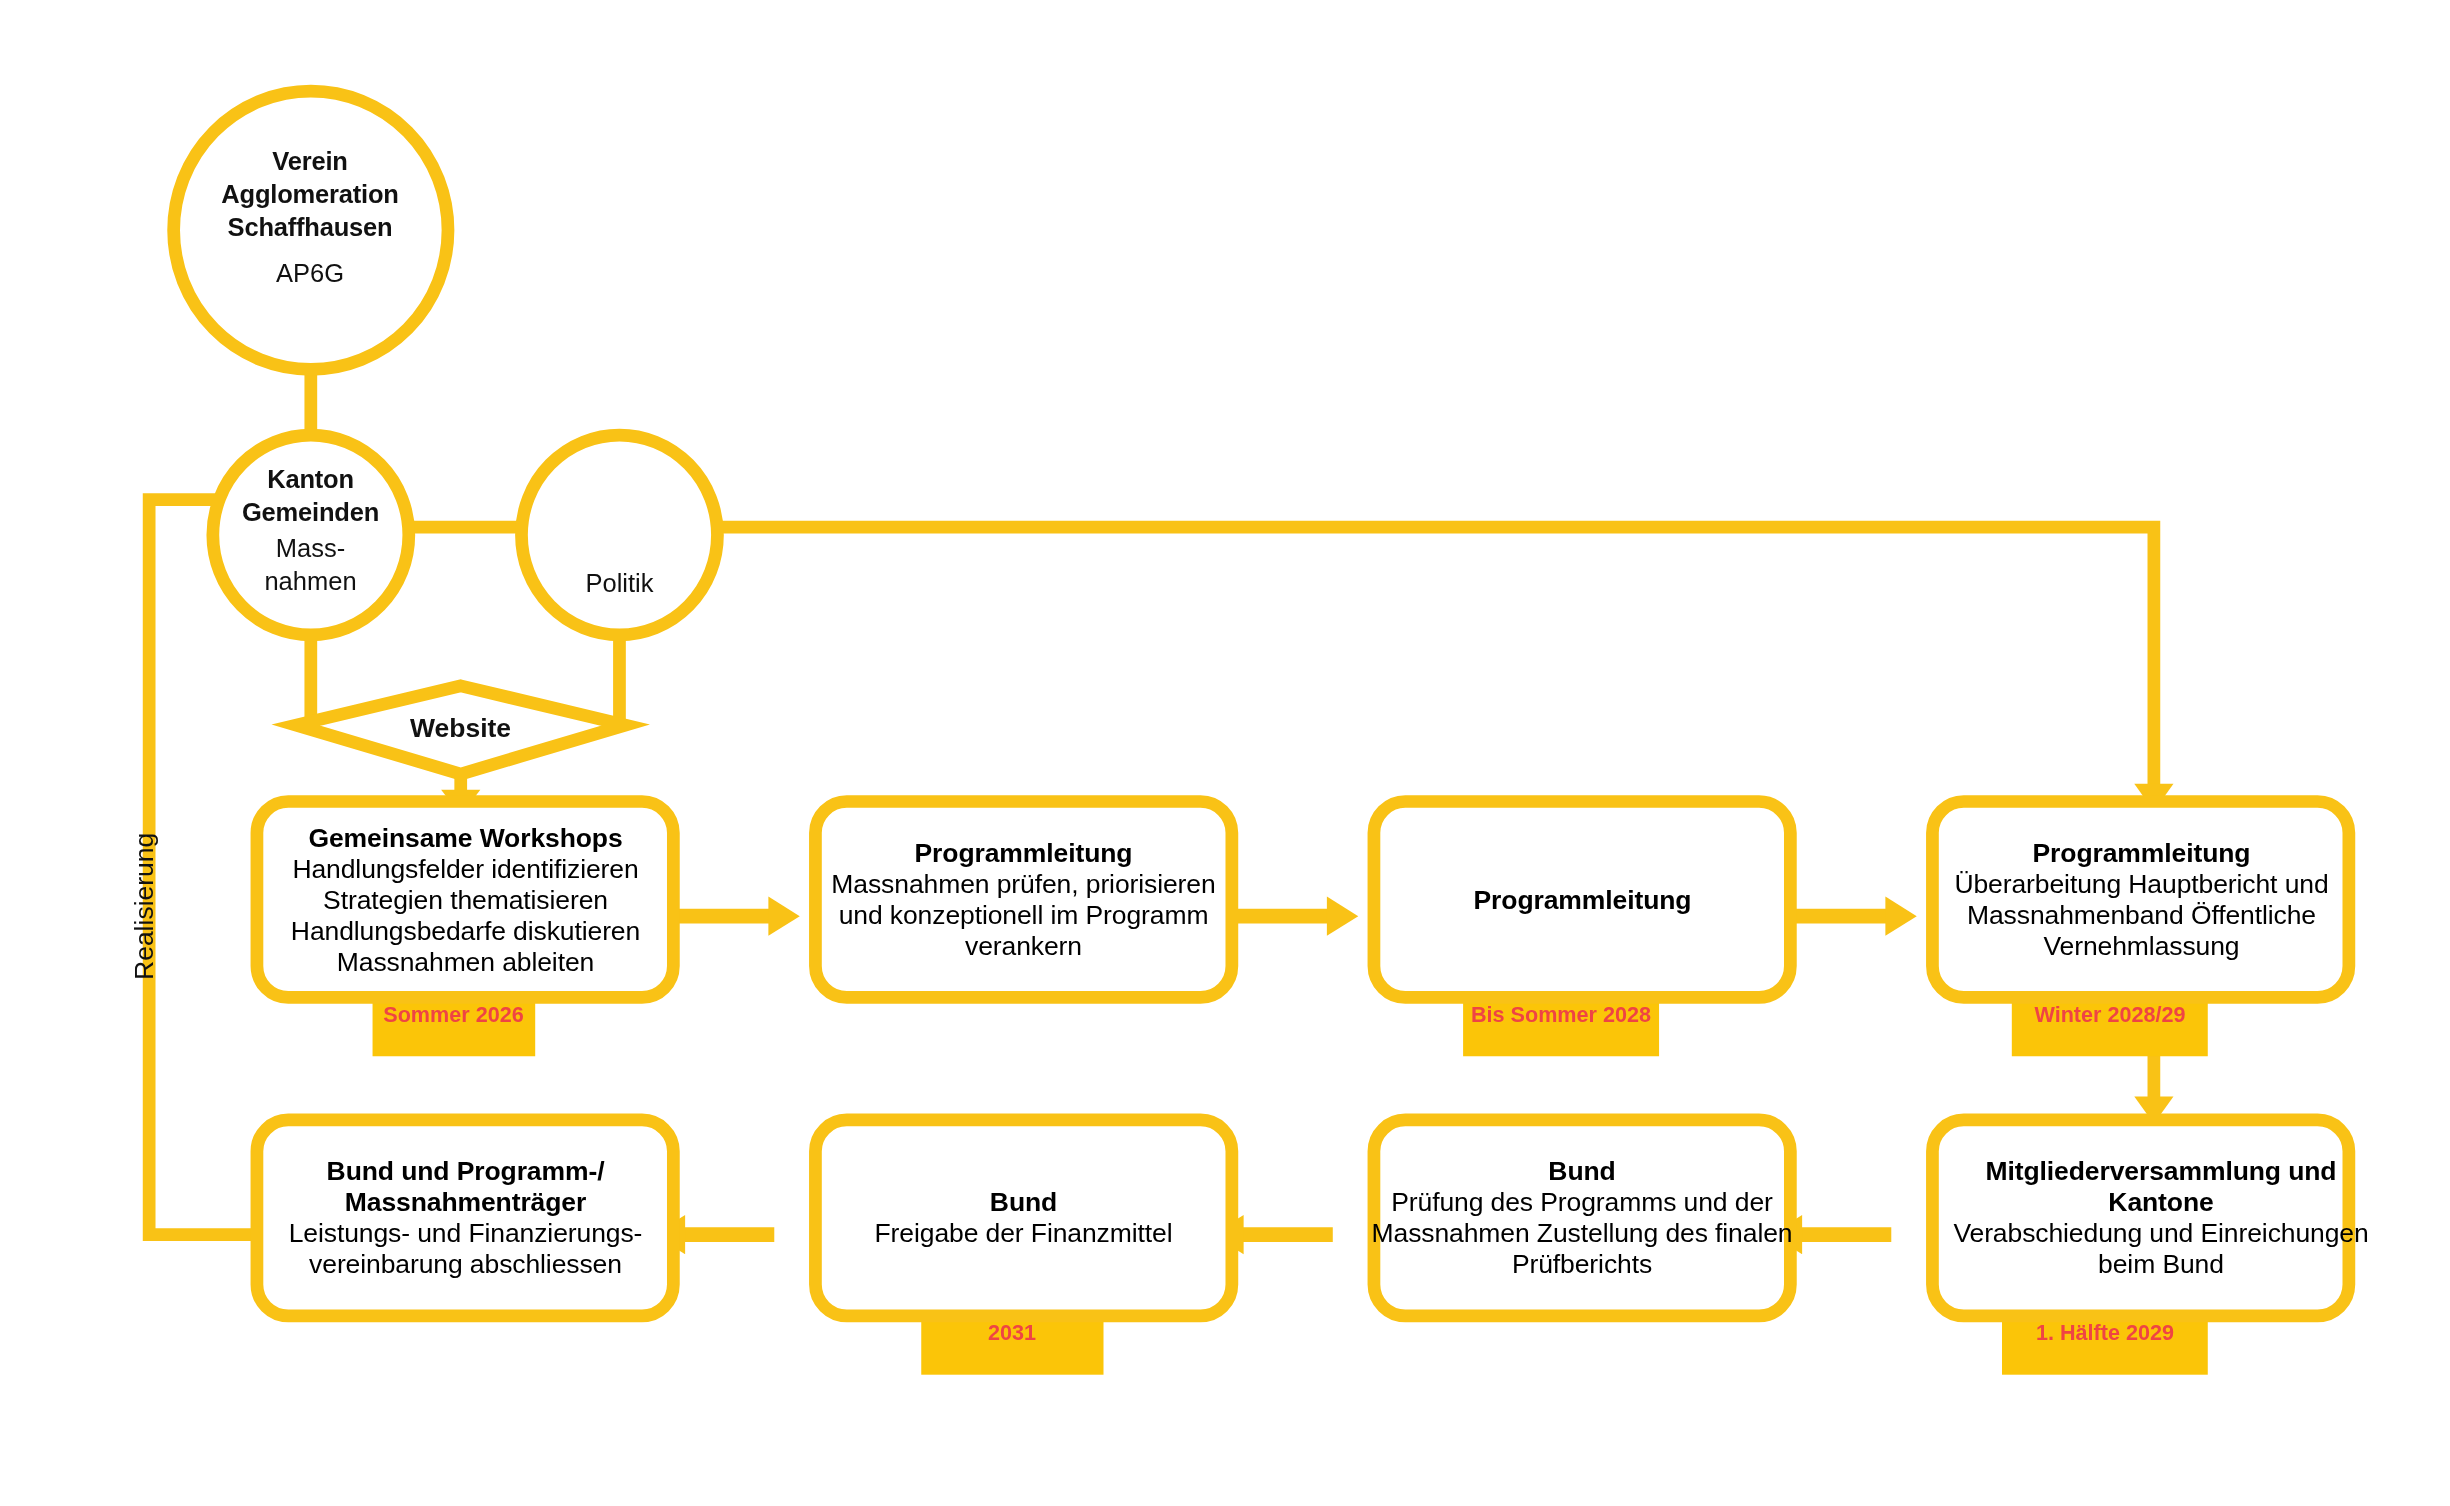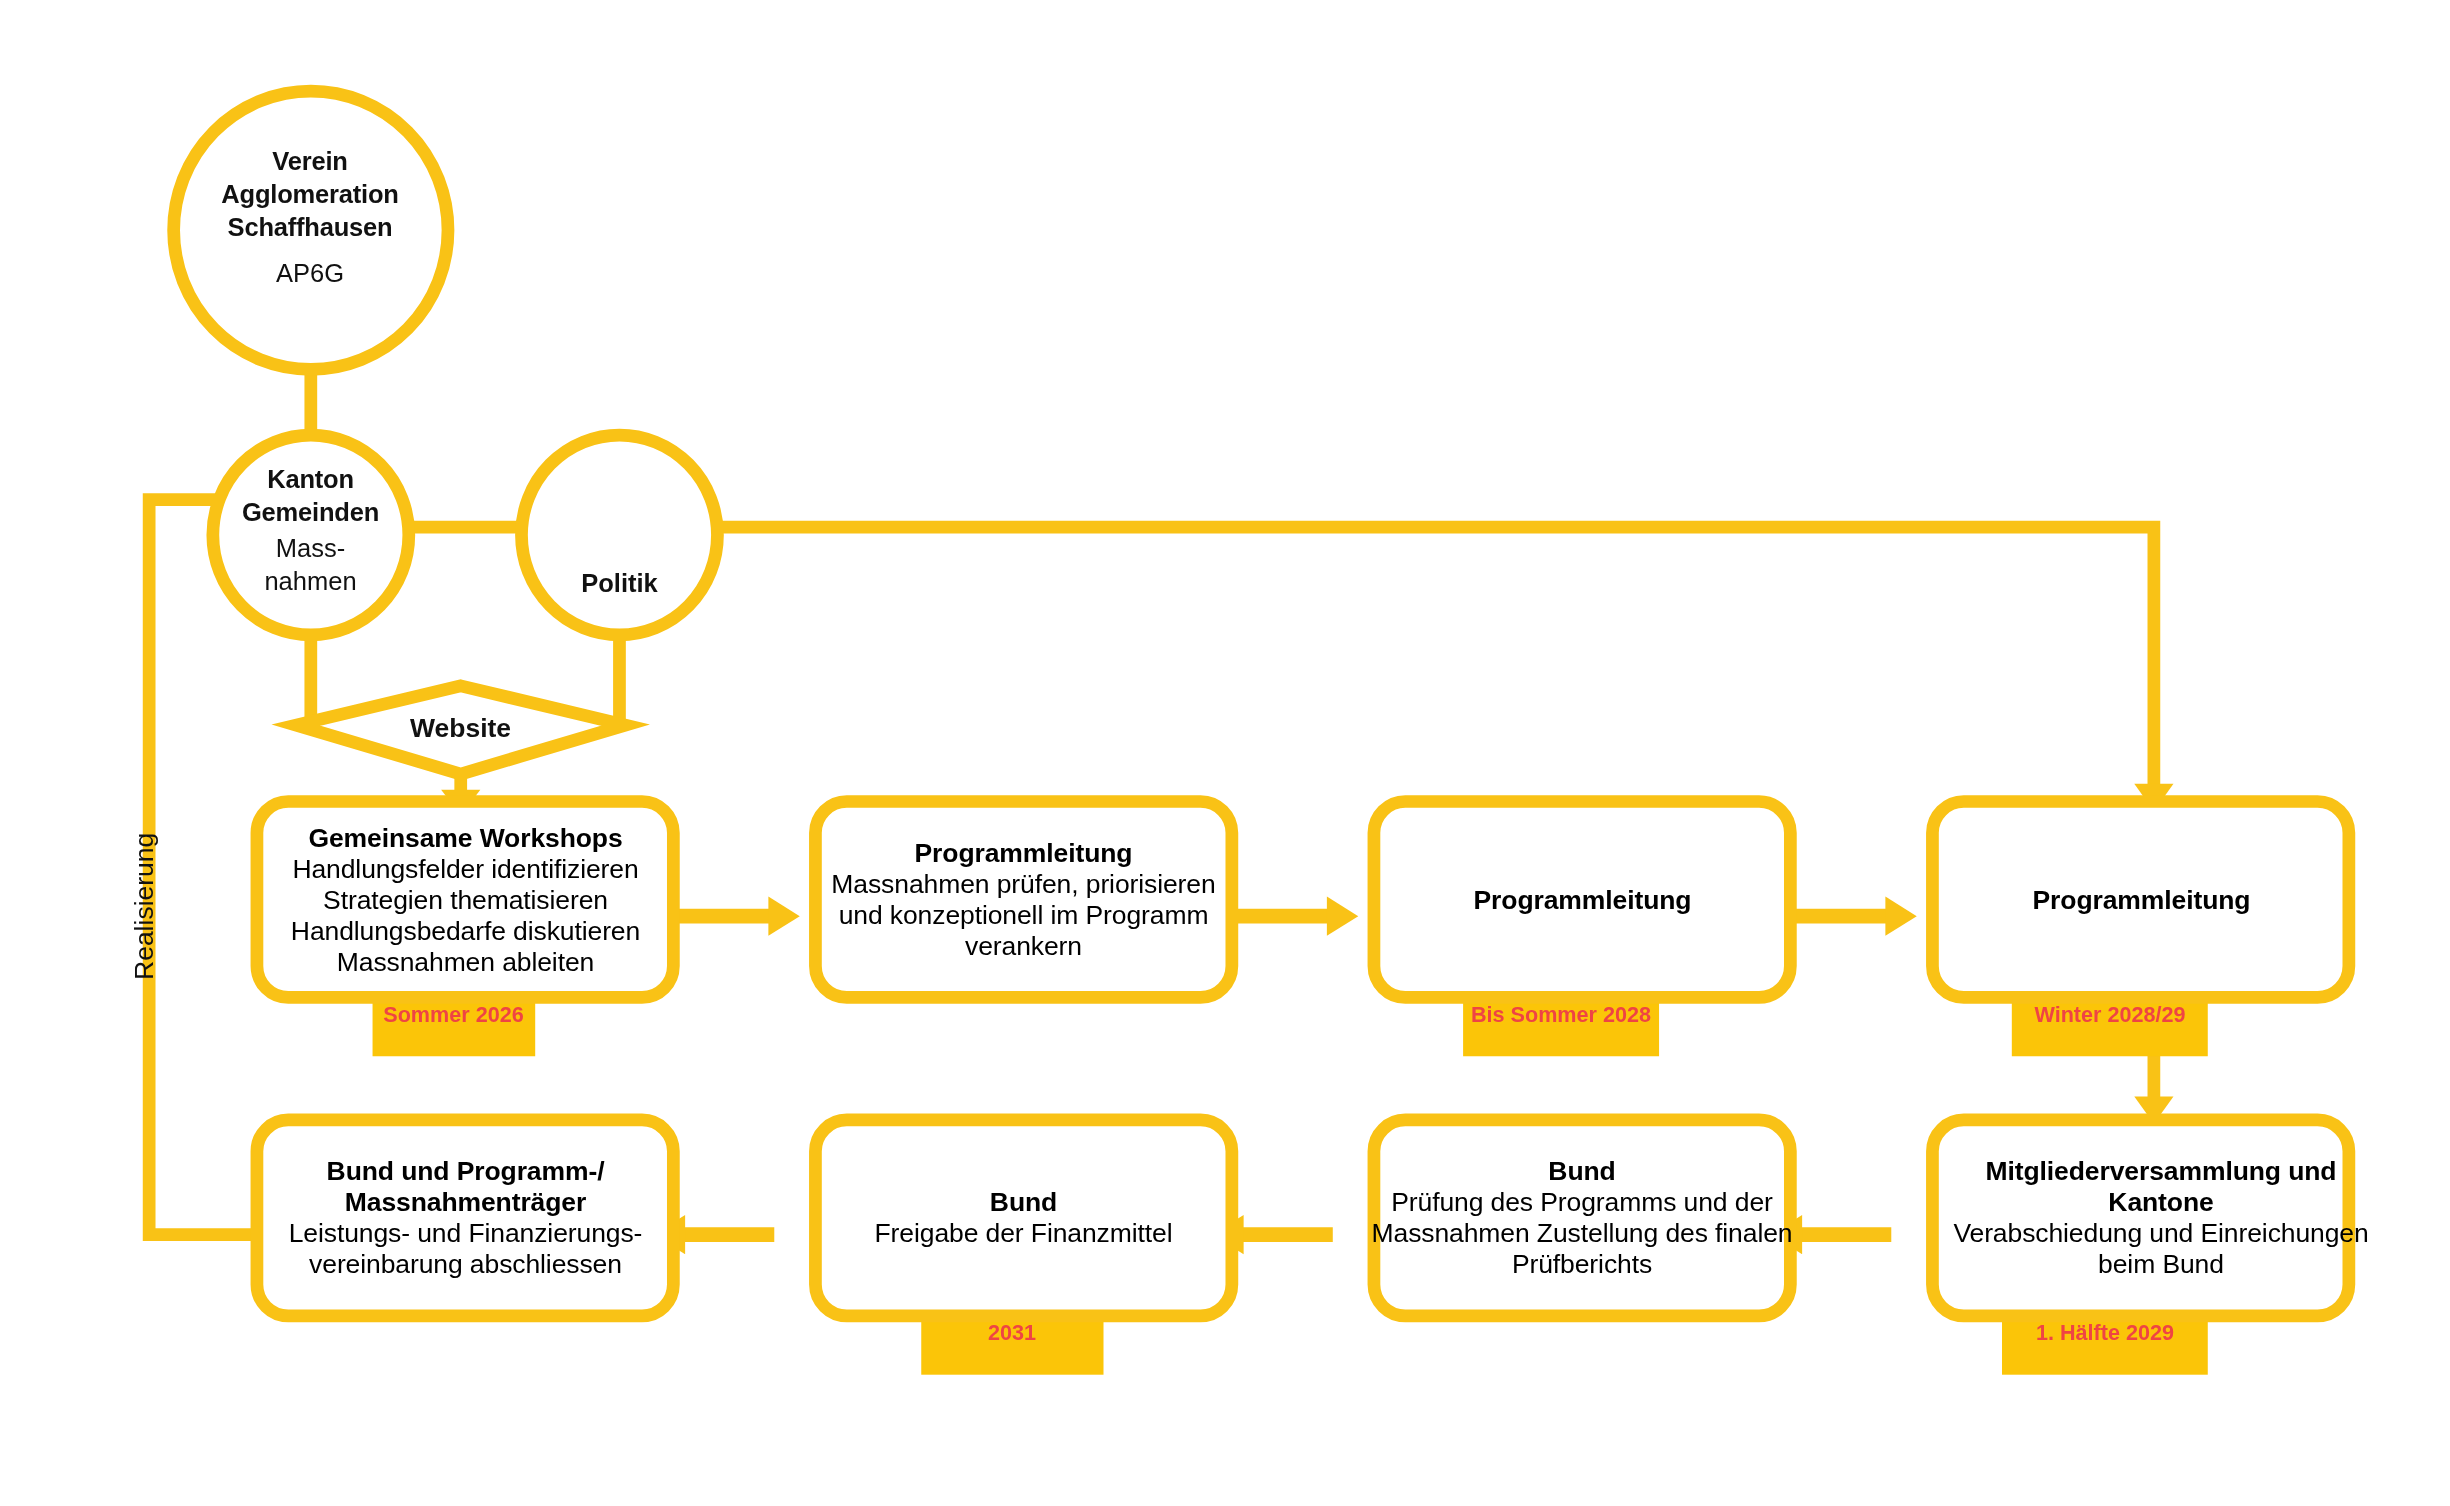--- a/index.html
+++ b/index.html
@@ -191,21 +191,21 @@
   <div class="txt circle-title" style="left:173px; top:145px; width:274px;">Verein
 Agglomeration
 Schaffhausen</div>
   <div class="txt circle-sub" style="left:173px; top:257px; width:274px;">AP6G</div>
 
   <div class="txt circle-title" style="left:183px; top:463px; width:255px;">Kanton
 Gemeinden</div>
   <div class="txt circle-sub" style="left:183px; top:532px; width:255px;">Mass-
 nahmen</div>
 
-  <div class="txt circle-sub" style="left:492px; top:567px; width:255px; font-weight:bold;">Politik</div>
+  <div class="txt circle-sub" style="left:492px; top:567px; width:255px; font-weight:normal;">Politik</div>
 
   <div class="txt diamond-label" style="left:343px; top:711px; width:235px;">Website</div>
 
   <div class="box-text-wrap" style="left:257px; top:802px; width:417px; height:196px;">
     <div class="box-title">Gemeinsame Workshops</div>
     <div class="box-body">Handlungsfelder identifizieren
 Strategien thematisieren
 Handlungsbedarfe diskutieren
 Massnahmen ableiten</div>
   </div>
@@ -216,20 +216,23 @@
 priorisieren und konzeptionell
 im Programm verankern</div>
   </div>
 
   <div class="box-text-wrap" style="left:1374px; top:802px; width:417px; height:196px;">
     <div class="box-title">Programmleitung</div>
   </div>
 
   <div class="box-text-wrap" style="left:1933px; top:802px; width:417px; height:196px;">
     <div class="box-title">Programmleitung</div>
+    <div class="box-body">Überarbeitung Hauptbericht
+und Massnahmenband
+Öffentliche Vernehmlassung</div>
   </div>
 
   <div class="box-text-wrap" style="left:257px; top:1120px; width:417px; height:196px;text-align:center;">
     <div class="box-title">Bund und Programm-/
 Massnahmenträger</div>
     <div class="box-body">Leistungs- und Finanzierungs-
 vereinbarung abschliessen</div>
   </div>
 
   <div class="box-text-wrap" style="left:815px; top:1120px; width:417px; height:196px;">

